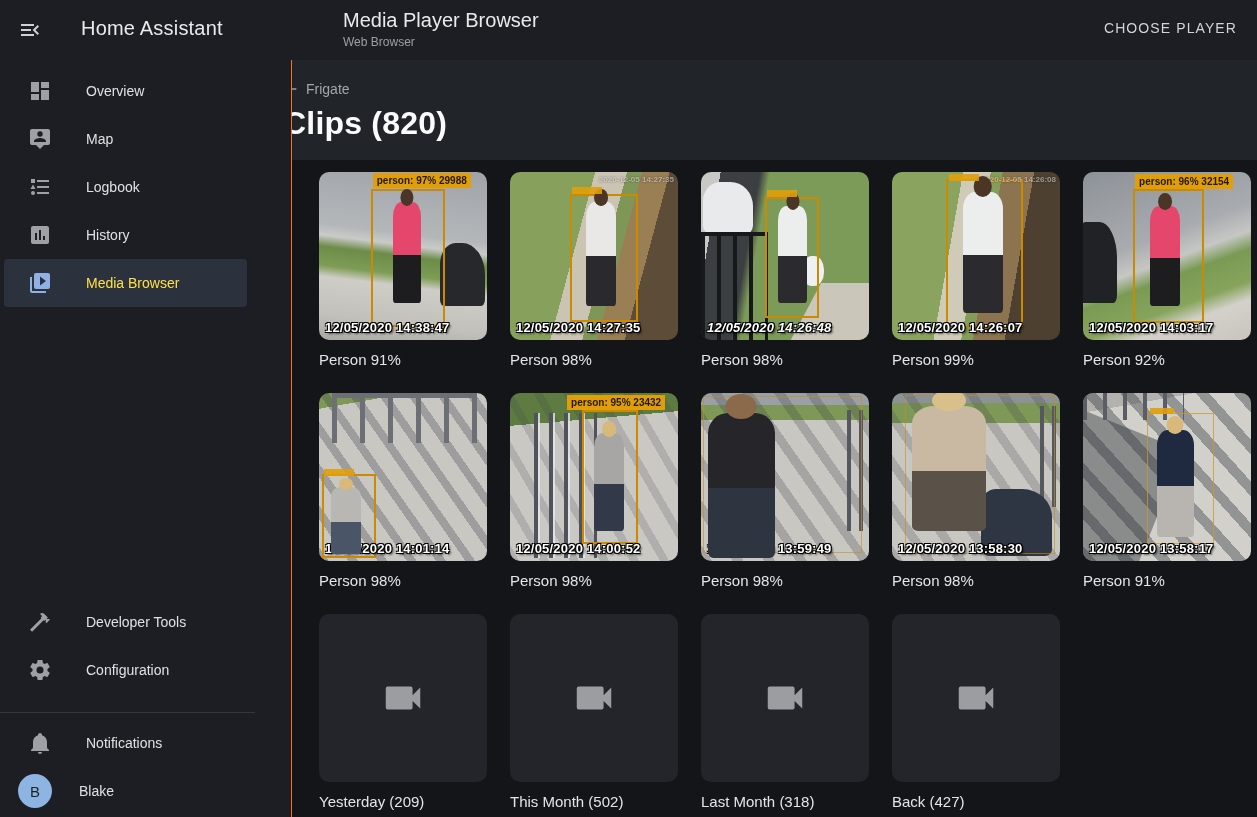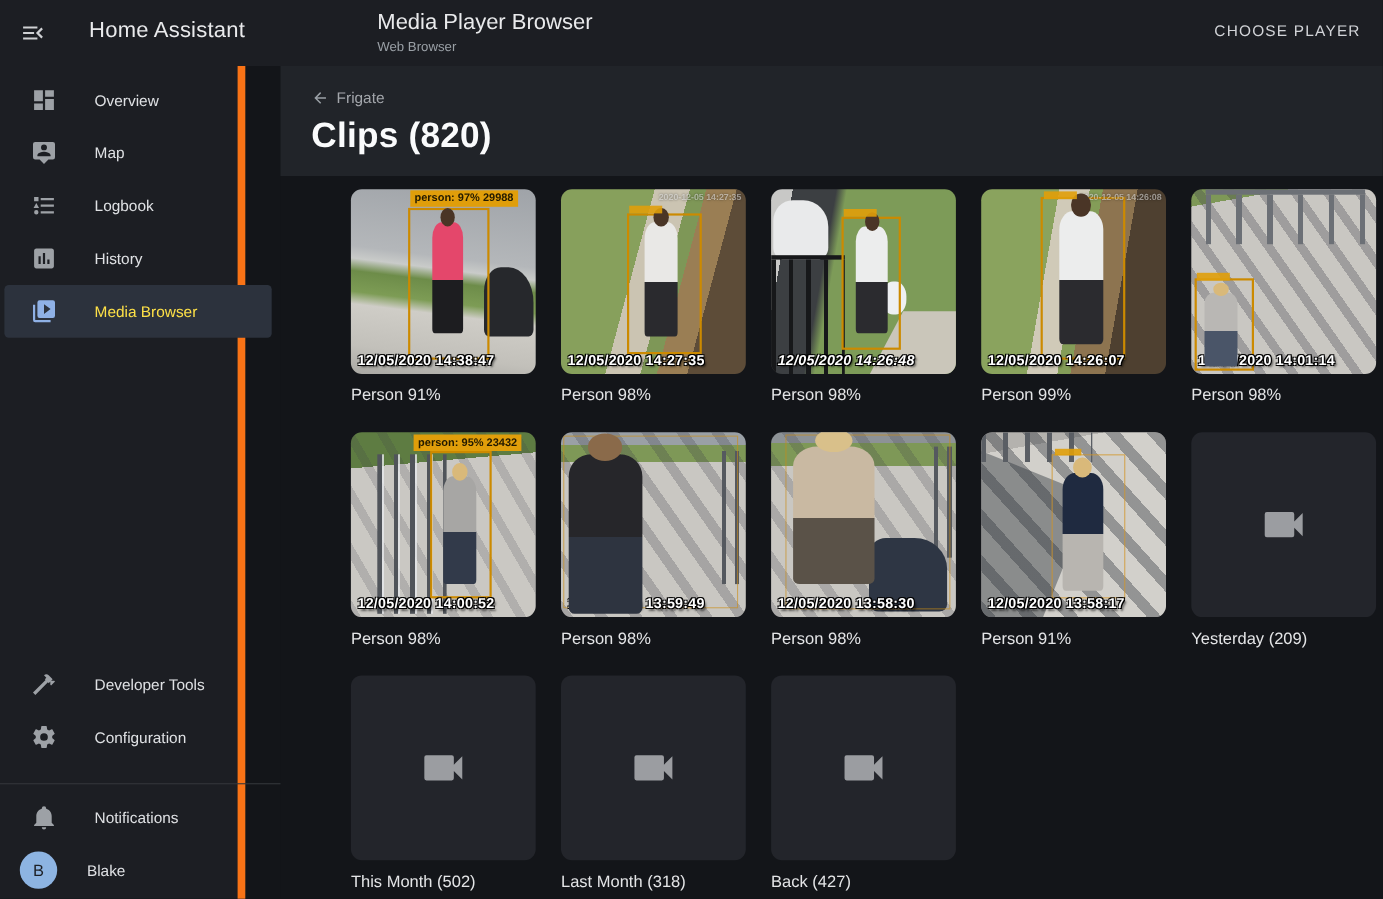--- a/index.html
+++ b/index.html
@@ -11,22 +11,22 @@
   .menu-btn { position:absolute; left:18px; top:18px; width:24px; height:24px; cursor:pointer; }
   .ha-title { position:absolute; left:81px; top:17px; font-size:20px; color:#e9eaec; letter-spacing:.2px; }
   .page-titles { position:absolute; left:343px; top:9px; }
   .page-title { font-size:20px; color:#e9eaec; }
   .page-subtitle { font-size:12px; color:#9aa0a6; margin-top:3px; }
   .choose-player { position:absolute; right:20px; top:20px; font-size:14px; font-weight:500;
     letter-spacing:1.1px; color:#d2d4d8; cursor:pointer; background:none; border:none;
     font-family:inherit; }
 
   
-  .sidebar { position:absolute; left:0; top:60px; width:223px; height:757px; background:#1c1e23;
-    border-right:7px solid #f97316; z-index:4; }
+  .sidebar { position:absolute; left:0; top:60px; width:292px; height:757px; background:#1c1e23;
+    border-right:1px solid #f97316; z-index:4; }
   .side-item { position:absolute; left:4px; width:243px; height:48px; border-radius:4px;
     display:flex; align-items:center; cursor:pointer; }
   .side-item .ico { width:24px; height:24px; margin-left:24px; flex:none; }
   .side-item .lbl { margin-left:34px; font-size:14px; font-weight:500; color:#dfe1e4; }
   .side-item.selected { background:#2c323d; }
   .side-item.selected .lbl { color:#fde047; }
   .icon-g { fill:#9da1a6; }
   .side-item.selected .icon-g { fill:#8fb1e6; }
   .side-divider { position:absolute; left:0; width:255px; height:1px; background:#33363b; }
   .avatar { width:34px; height:34px; border-radius:50%; background:#8db4e2; color:#1d2026;
@@ -292,20 +292,30 @@
       <div class="thumb">
         <div class="fig"></div>
         <div class="dbox"></div>
         <div class="mini-chip"></div>
         <div class="corner-time">2020-12-05 14:26:08</div>
         <div class="osd">12/05/2020 14:26:07</div>
       </div>
       <div class="cell-label">Person 99%</div>
     </div>
 
+    <div class="cell c5">
+      <div class="thumb">
+        <div class="fig"></div>
+        <div class="prop"></div>
+        <div class="dbox"></div>
+        <div class="chip">person: 96% 32154</div>
+        <div class="osd">12/05/2020 14:03:17</div>
+      </div>
+      <div class="cell-label">Person 92%</div>
+    </div>
 
     <div class="cell c6">
       <div class="thumb">
         <div class="stripes"></div>
         <div class="prop rail"></div>
         <div class="fig"></div>
         <div class="dbox"></div>
         <div class="mini-chip"></div>
         <div class="osd">12/05/2020 14:01:14</div>
       </div>

